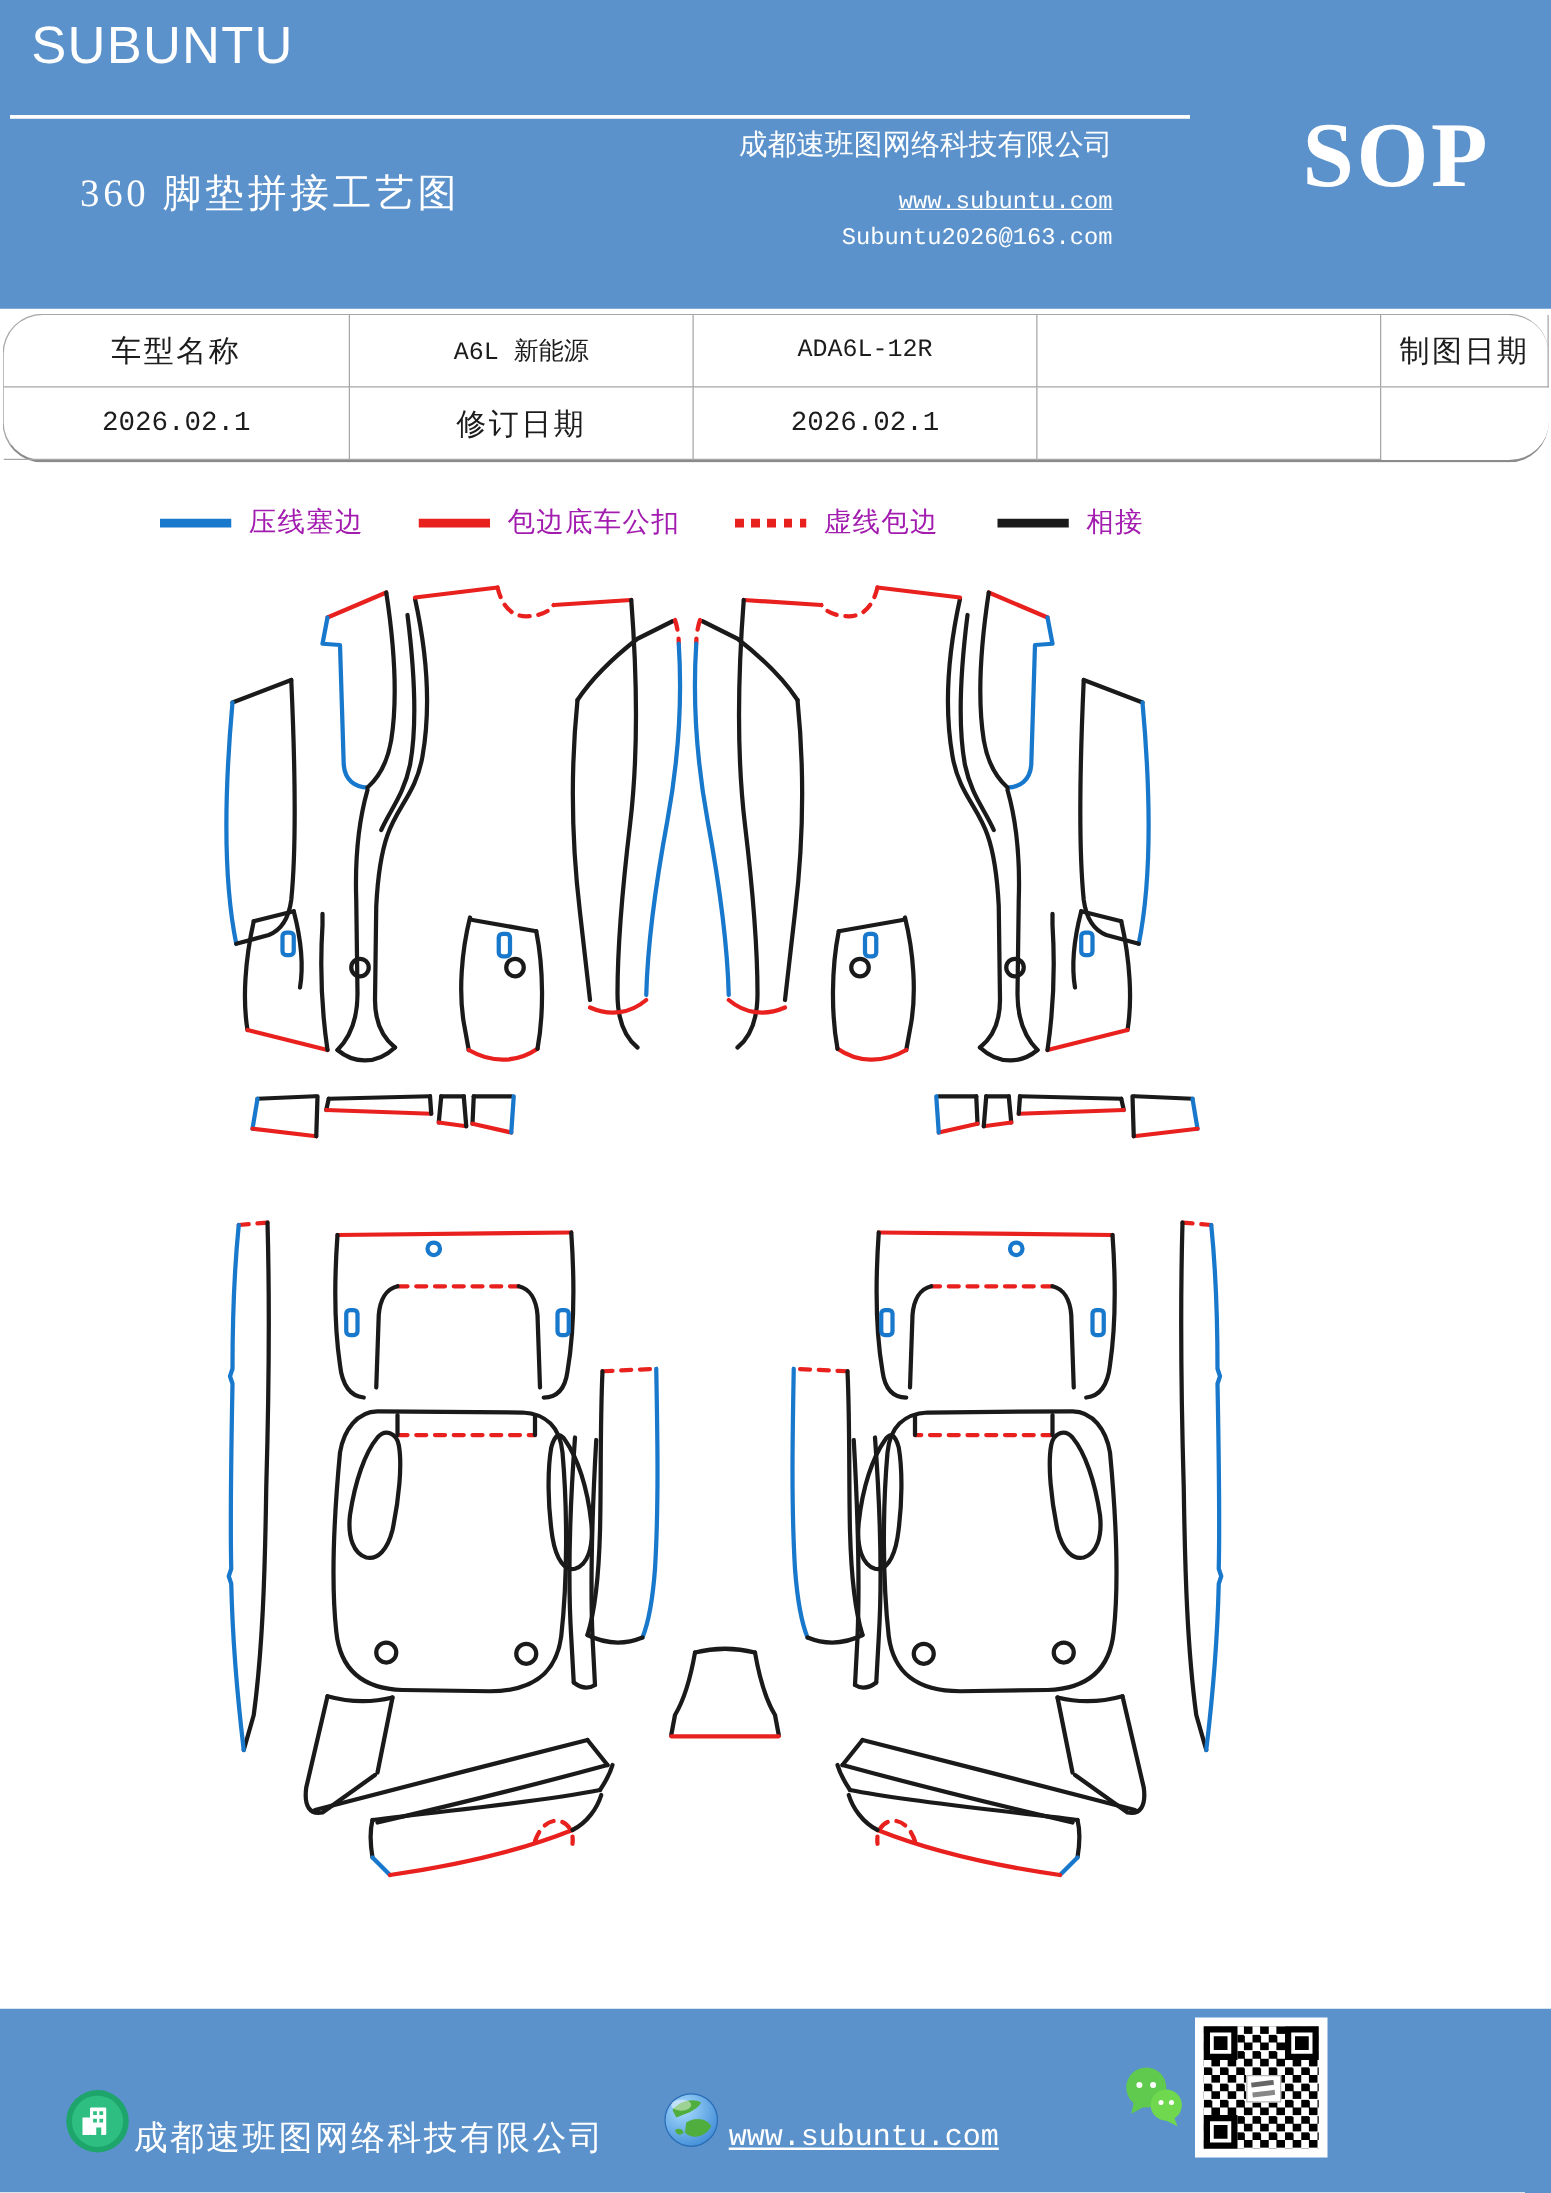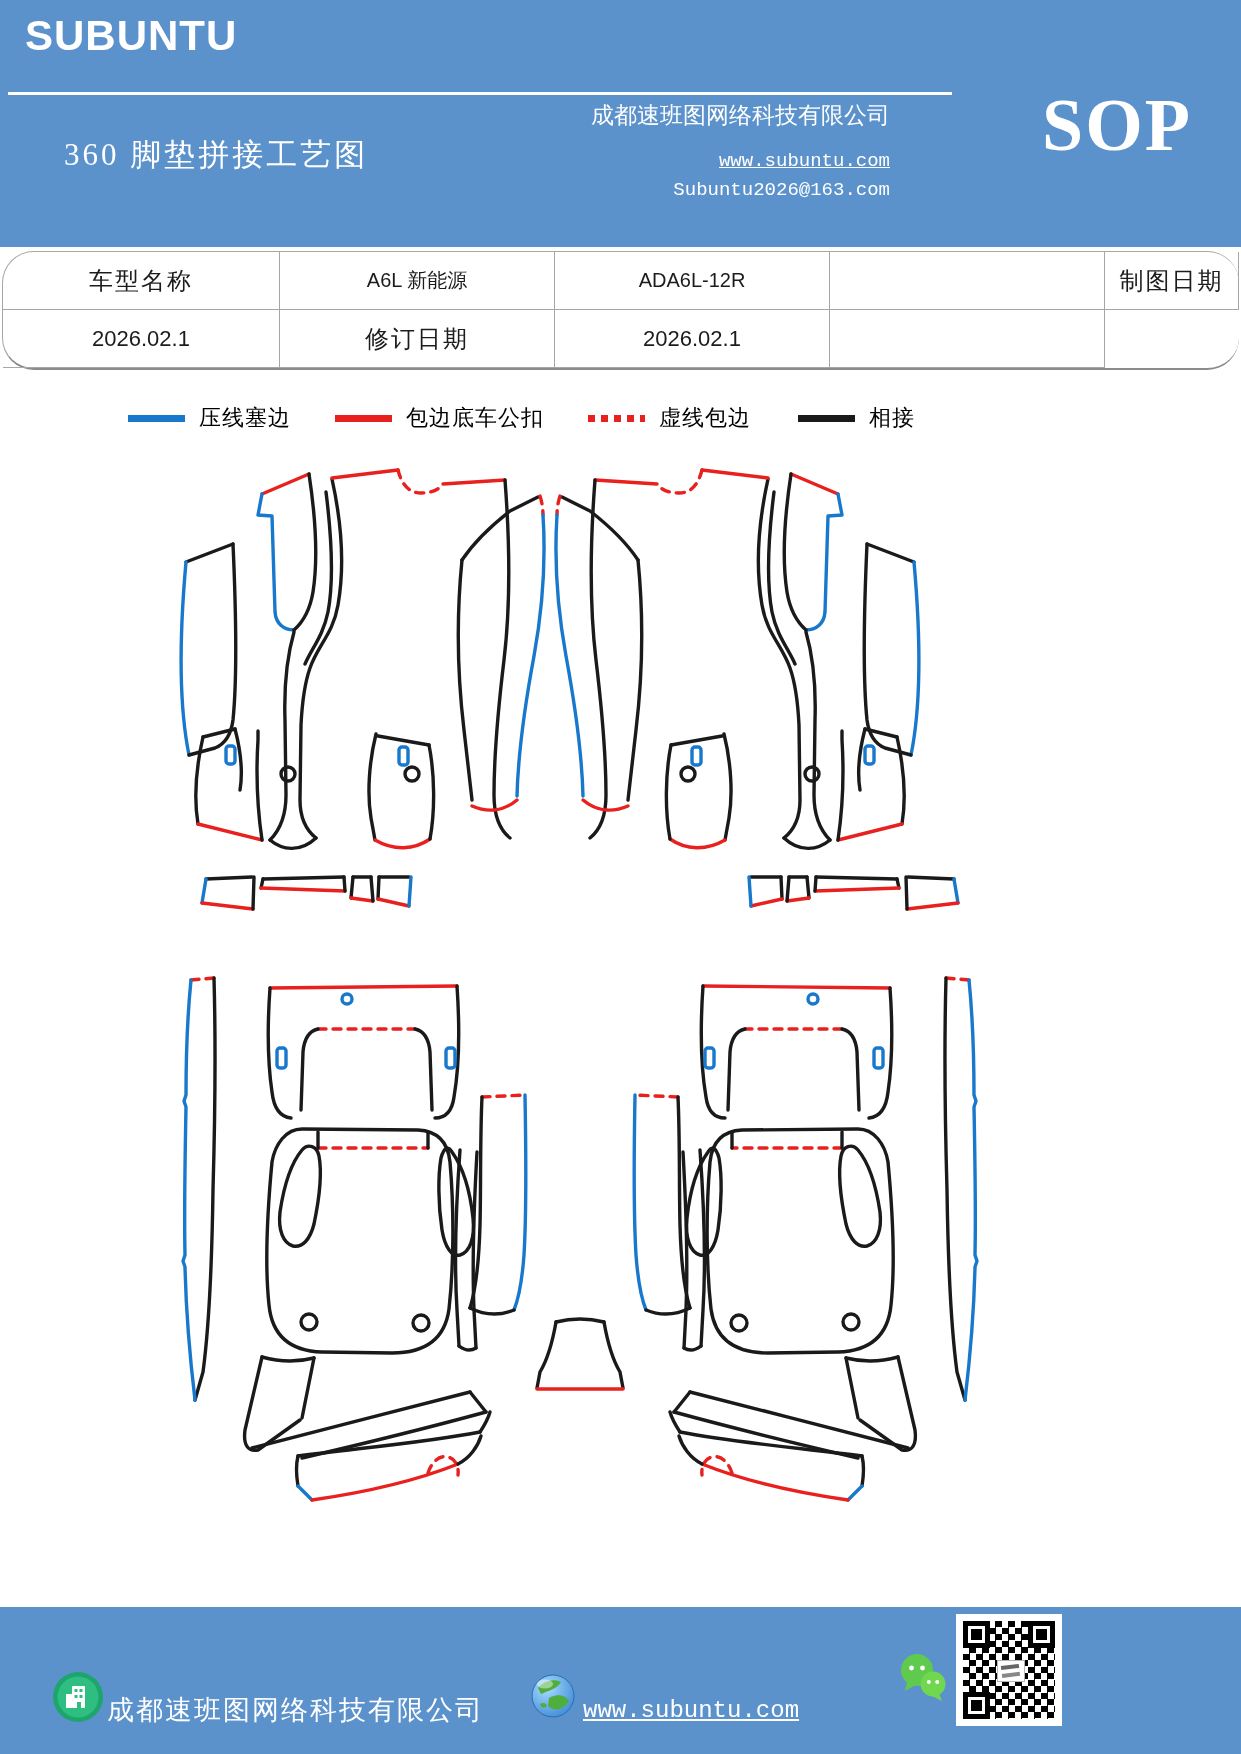--- a/index.html
+++ b/index.html
@@ -7,48 +7,48 @@
   }
   html,body{margin:0;padding:0;background:#e8e8e8;}
   .page{position:relative;width:1241px;height:1754px;margin:0 auto;background:#ffffff;
         font-family:"Liberation Serif", serif;overflow:hidden;}
 
   
   .band{position:absolute;left:0;width:1241px;background:var(--c-band);}
   .band.top{top:0;height:247px;}
   .band.bottom{top:1607px;height:147px;}
   .logo{position:absolute;left:25px;top:12px;color:#fff;font-family:"Liberation Sans",sans-serif;
-        font-weight:700;font-size:42px;letter-spacing:1px;}
+        font-weight:400;font-size:42px;letter-spacing:1px;}
   .header-rule{position:absolute;left:8px;top:92px;width:944px;height:3px;background:#fff;}
   .doc-title{position:absolute;left:28px;top:134px;color:#fff;font-size:31px;letter-spacing:3px;margin-left:36px;}
   .hdr-company{position:absolute;left:500px;top:100px;width:390px;text-align:right;color:#fff;font-size:23px;}
   .hdr-www{position:absolute;left:500px;top:150px;width:390px;text-align:right;color:#fff;
            font-family:"Liberation Mono",monospace;font-size:19px;text-decoration:underline;cursor:pointer;}
   .hdr-mail{position:absolute;left:500px;top:179px;width:390px;text-align:right;color:#fff;
            font-family:Liberation Mono, monospace;font-size:19px;}
   .sop{position:absolute;left:1042px;top:88px;color:#fff;font-family:Liberation Serif, serif;
        font-weight:700;font-size:74px;line-height:1;letter-spacing:2px;}
 
   
   .info-table{position:absolute;left:2px;top:251px;width:1236px;display:grid;
       grid-template-columns:277px 275px 275px 275px 1fr;grid-auto-rows:58px;
       border-top:1px solid #a6a6a6;border-left:1px solid #a6a6a6;border-bottom:2px solid #8b8b8b;border-radius:32px;}
   .cell{border-right:1px solid #a6a6a6;border-bottom:1px solid #a6a6a6;
         display:flex;align-items:center;justify-content:center;color:#1c1c1c;}
   .cell.lab{font-size:24px;letter-spacing:2px;}
-  .cell.val{font-family:Liberation Sans, sans-serif;font-size:20px;}
+  .cell.val{font-family:Liberation Mono, monospace;font-size:20px;}
   .cell.date{font-size:22px;}
 
   
   .legend{position:absolute;left:0;top:403px;width:1241px;height:36px;}
   .lg-item{position:absolute;top:0;display:flex;align-items:center;}
   .lg-swatch{width:57px;height:7px;margin-right:14px;}
   .lg-swatch.solid{background-color:currentColor;}
   .lg-swatch.dashed{background:repeating-linear-gradient(90deg,currentColor 0 7px,transparent 7px 13px);}
-  .lg-label{font-size:22px;color:#000000;letter-spacing:1px;}
+  .lg-label{font-size:22px;color:#a21caf;letter-spacing:1px;}
 
   
   .diagram{position:absolute;left:0;top:0;width:1241px;height:1754px;pointer-events:none;}
   .sk,.sb,.sr,.sd{fill:none;stroke-width:3.4;stroke-linecap:round;stroke-linejoin:round;}
   .sk{stroke:var(--c-black);}
   .sb{stroke:var(--c-blue);}
   .sr{stroke:var(--c-red);}
   .sd{stroke:var(--c-red);stroke-dasharray:8 7;}
 
   

